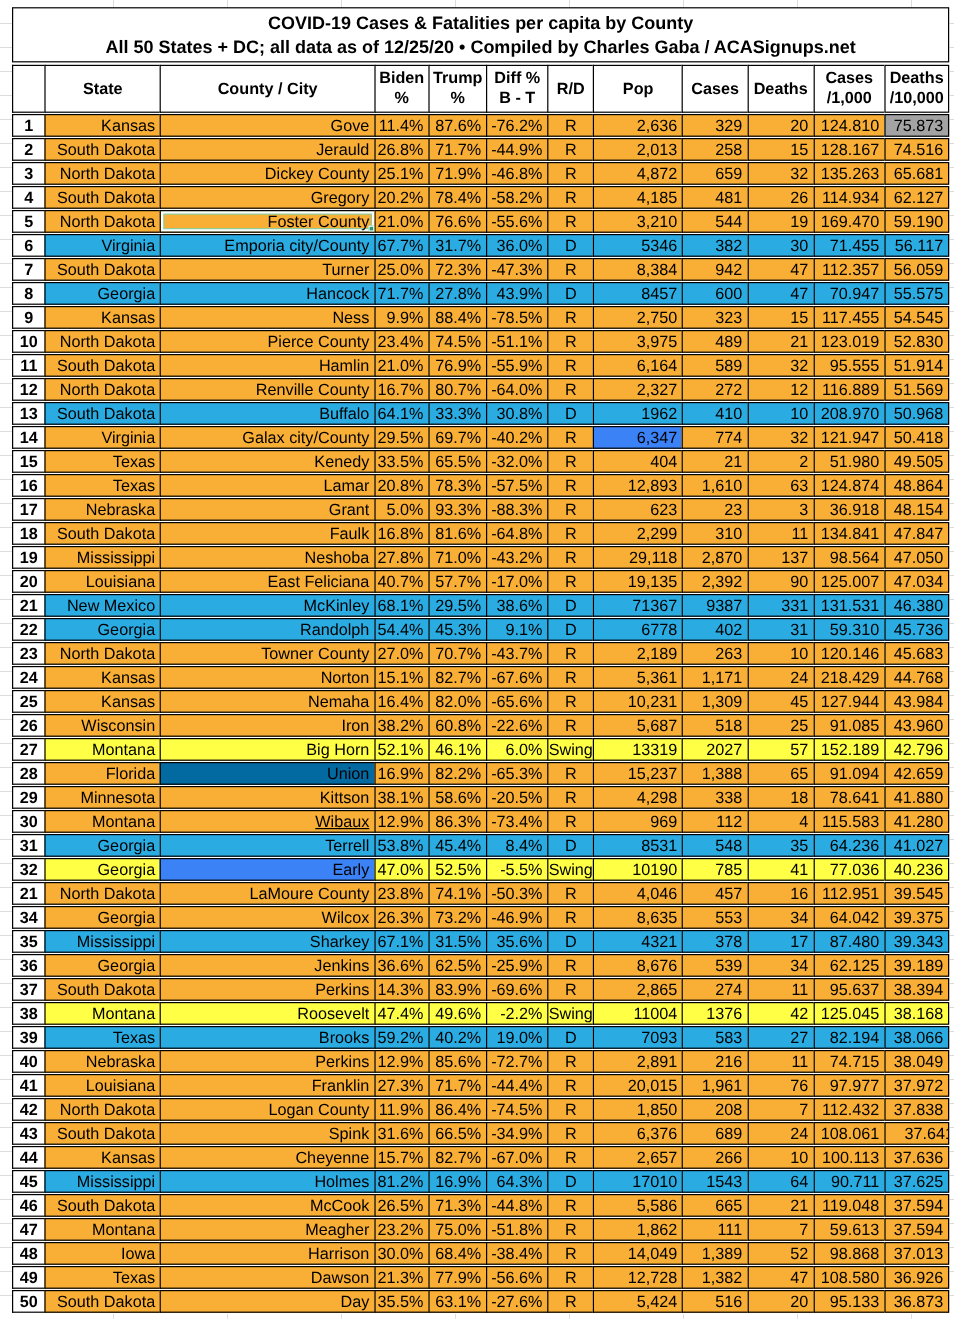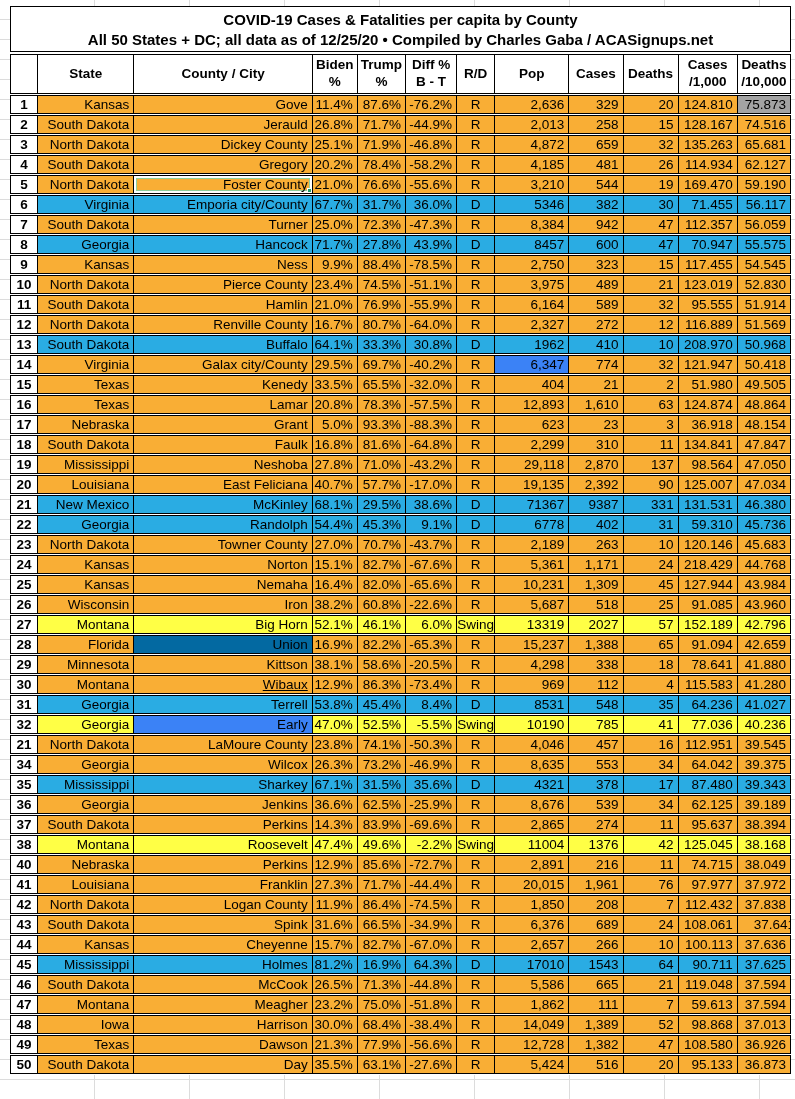--- a/index.html
+++ b/index.html
@@ -606,20 +606,34 @@
           <td class="c4 al-right" style="background: rgb(255, 255, 69);">49.6%</td>
           <td class="c5 al-right" style="background: rgb(255, 255, 69);">-2.2%</td>
           <td class="c6 al-center" style="background: rgb(255, 255, 69);">Swing</td>
           <td class="c7 al-right" style="background: rgb(255, 255, 69);">11004</td>
           <td class="c8 al-right" style="background: rgb(255, 255, 69);">1376</td>
           <td class="c9 al-right" style="background: rgb(255, 255, 69);">42</td>
           <td class="c10 al-right" style="background: rgb(255, 255, 69);">125.045</td>
           <td class="c11 lastcol al-right" style="background: rgb(255, 255, 69);">38.168</td>
         </tr>
         <tr>
+          <td class="c0 rownum">39</td>
+          <td class="c1 al-right" style="background: rgb(42, 172, 227);">Texas</td>
+          <td class="c2 al-right" style="background: rgb(42, 172, 227);">Brooks</td>
+          <td class="c3 al-right" style="background: rgb(42, 172, 227);">59.2%</td>
+          <td class="c4 al-right" style="background: rgb(42, 172, 227);">40.2%</td>
+          <td class="c5 al-right" style="background: rgb(42, 172, 227);">19.0%</td>
+          <td class="c6 al-center" style="background: rgb(42, 172, 227);">D</td>
+          <td class="c7 al-right" style="background: rgb(42, 172, 227);">7093</td>
+          <td class="c8 al-right" style="background: rgb(42, 172, 227);">583</td>
+          <td class="c9 al-right" style="background: rgb(42, 172, 227);">27</td>
+          <td class="c10 al-right" style="background: rgb(42, 172, 227);">82.194</td>
+          <td class="c11 lastcol al-right" style="background: rgb(42, 172, 227);">38.066</td>
+        </tr>
+        <tr>
           <td class="c0 rownum">40</td>
           <td class="c1 al-right" style="background: rgb(249, 174, 53);">Nebraska</td>
           <td class="c2 al-right" style="background: rgb(249, 174, 53);">Perkins</td>
           <td class="c3 al-right" style="background: rgb(249, 174, 53);">12.9%</td>
           <td class="c4 al-right" style="background: rgb(249, 174, 53);">85.6%</td>
           <td class="c5 al-right" style="background: rgb(249, 174, 53);">-72.7%</td>
           <td class="c6 al-center" style="background: rgb(249, 174, 53);">R</td>
           <td class="c7 al-right" style="background: rgb(249, 174, 53);">2,891</td>
           <td class="c8 al-right" style="background: rgb(249, 174, 53);">216</td>
           <td class="c9 al-right" style="background: rgb(249, 174, 53);">11</td>

